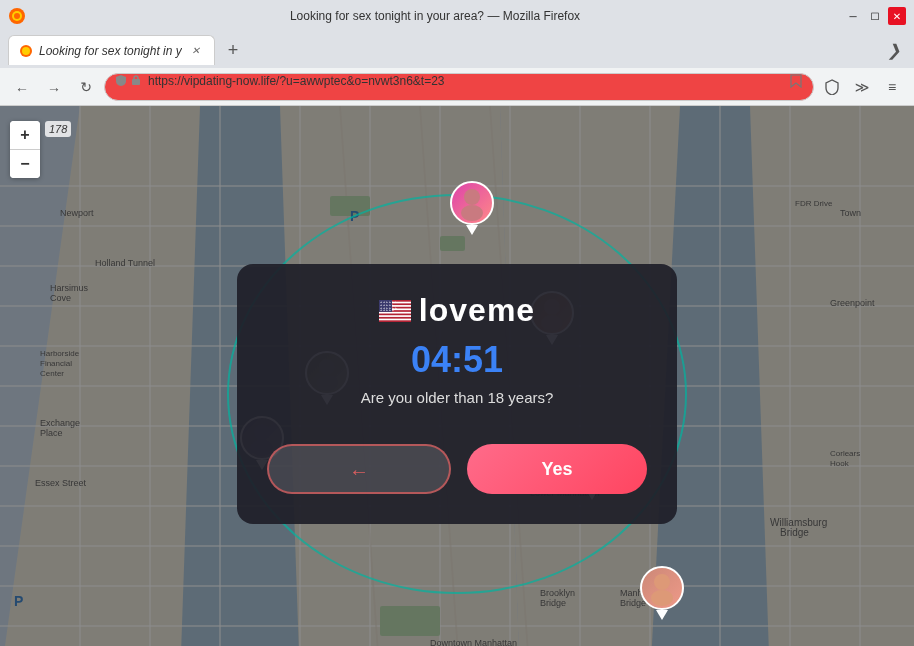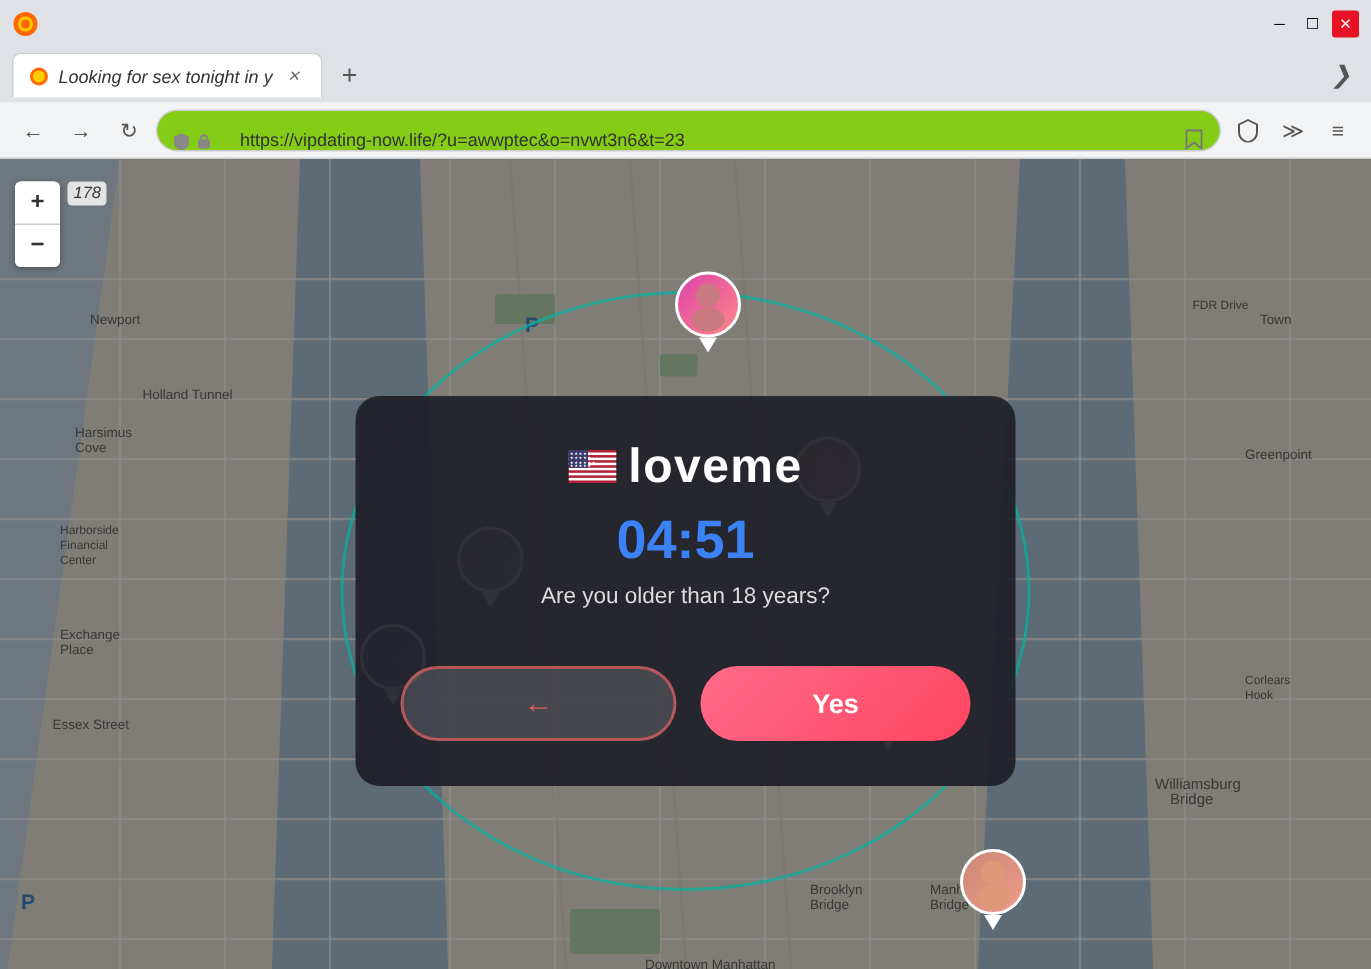--- a/index.html
+++ b/index.html
@@ -138,24 +138,24 @@
       border-radius: 4px;
       font-size: 14px;
       color: #555;
     }
     .address-bar {
       flex: 1;
       height: 28px;
       border: 1px solid #ccc;
       border-radius: 14px;
       display: flex;
-      align-items: flex-end;
+      align-items: flex-start;
       padding: 0 10px;
-      background: #84cc16;
-      gap: 18px;
+      background: #ef4444;
+      gap: 6px;
       font-size: 12px;
     }
     .address-security {
       display: flex;
       align-items: center;
       gap: 3px;
       color: #555;
     }
     .address-url {
       flex: 1;
@@ -372,20 +372,21 @@
 
   <div class="title-bar">
     <div class="title-bar-left">
 
       <svg class="firefox-icon" viewBox="0 0 18 18">
         <circle cx="9" cy="9" r="8" fill="#ff6600"></circle>
         <circle cx="9" cy="9" r="5" fill="#ffcc00"></circle>
         <circle cx="9" cy="9" r="3" fill="#ff6600"></circle>
       </svg>
     </div>
+    <div class="title-bar-title">Looking for sex tonight in your area? — Mozilla Firefox</div>
     <div class="window-controls">
       <button class="win-btn minimize">─</button>
       <button class="win-btn maximize">☐</button>
       <button class="win-btn close">✕</button>
     </div>
   </div>
 
   <div class="tab-bar">
     <div class="tab">
       <svg class="tab-favicon" viewBox="0 0 14 14">

